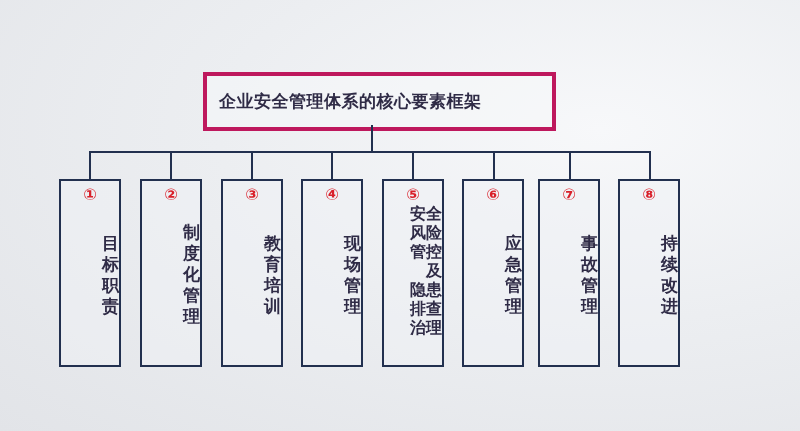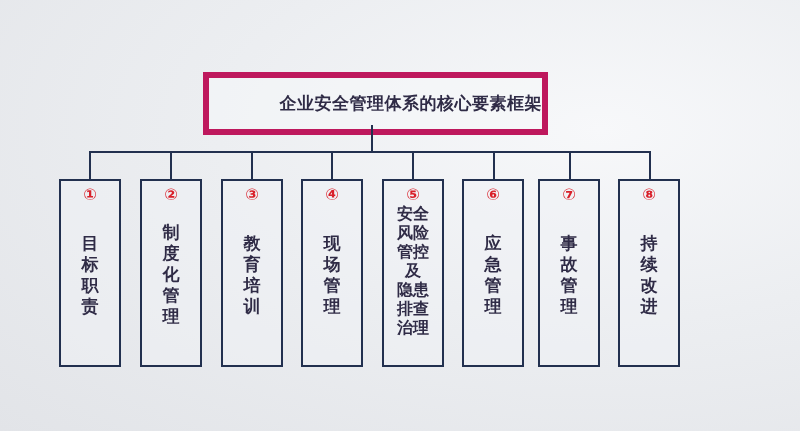--- a/index.html
+++ b/index.html
@@ -4,39 +4,39 @@
 <style>
   html,body{margin:0;padding:0;}
   body{
     width:800px;height:431px;overflow:hidden;position:relative;
     background: radial-gradient(ellipse at 75% 30%, #f7f8fa 0%, #eceef1 45%, #e2e4e8 100%);
     font-family:"DejaVu Sans","Liberation Sans",sans-serif;
   }
   .line{position:absolute;background:#22304f;}
   .title-box{
     position:absolute;left:203px;top:72px;width:333px;height:51px;
-    border:6px solid #be185d;box-sizing:content-box;
+    border:4px solid #be185d;box-sizing:content-box;
     background:rgba(245,247,250,0.55);
-    display:flex;align-items:center;justify-content:flex-end;
+    display:flex;align-items:center;justify-content:flex-start;padding-left:12px;
   }
   .title-text{font-size:17px;font-weight:bold;color:#2f2b46;letter-spacing:0.5px;}
   .node{
     position:absolute;top:179px;width:62px;height:188px;
     border:2px solid #22304f;box-sizing:border-box;
     background:rgba(240,242,245,0.5);
   }
   .num{
     position:absolute;top:6px;left:0;right:0;text-align:center;
     color:#d9202a;font-size:16px;font-weight:bold;line-height:16px;
   }
   .label{
     position:absolute;left:0;right:0;text-align:center;
     color:#2f2b46;font-weight:bold;font-size:17px;line-height:21px;
   }
-  .label .ln{display:block;}
+  .label .ln{display:block;text-align:right;}
   .label.wide{font-size:16px;line-height:19px;top:23px;}
 </style>
 </head>
 <body>
 
 <div class="title-box">
   <span class="title-text">企业安全管理体系的核心要素框架</span>
 </div>
 
 <div class="line" style="left:371px;top:125px;width:2px;height:28px;"></div>

